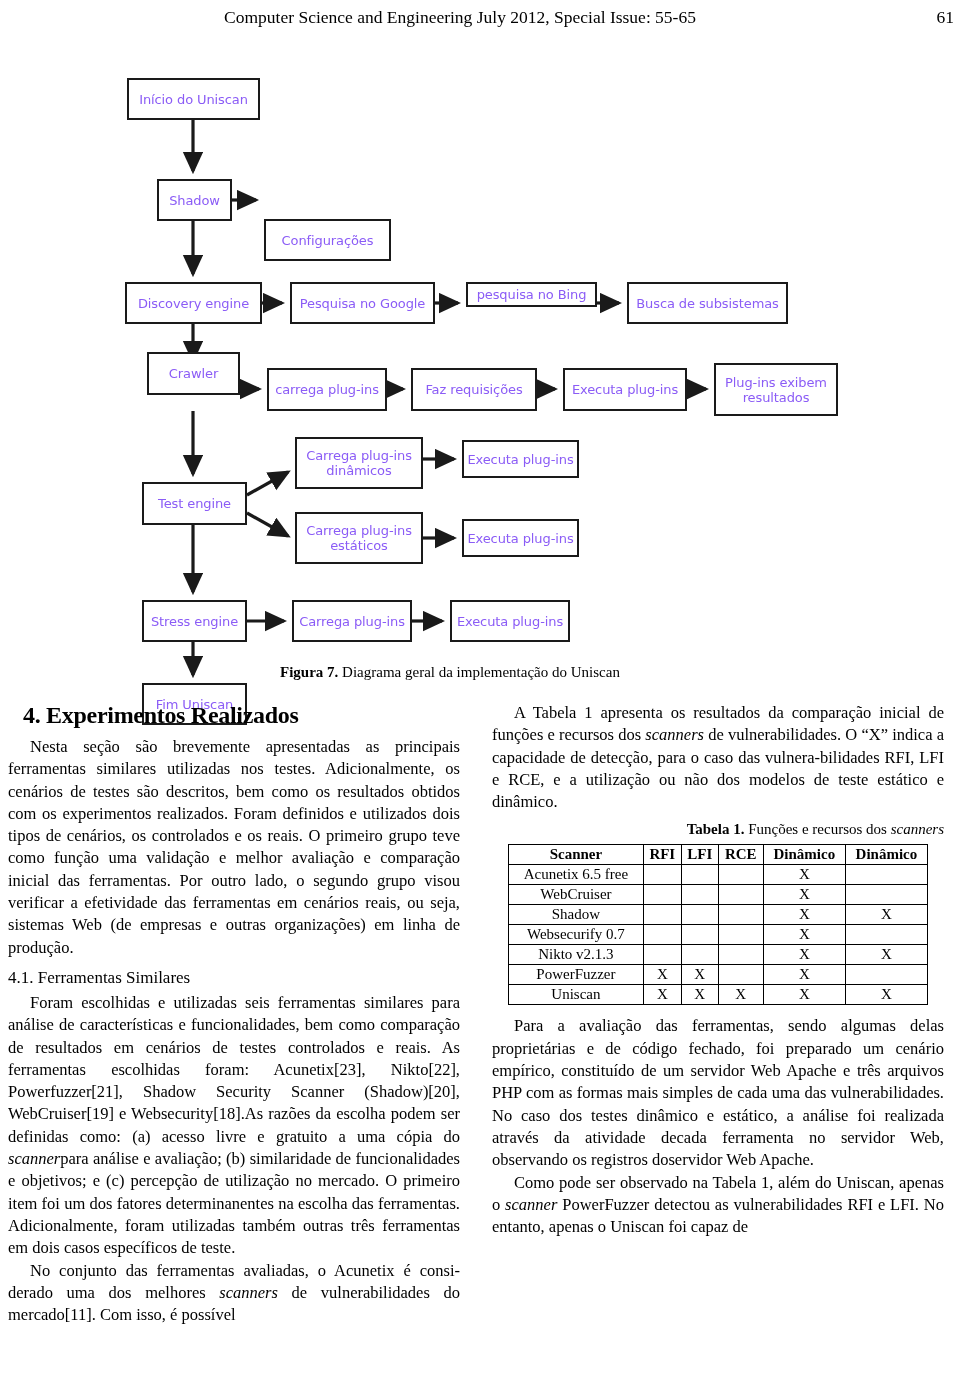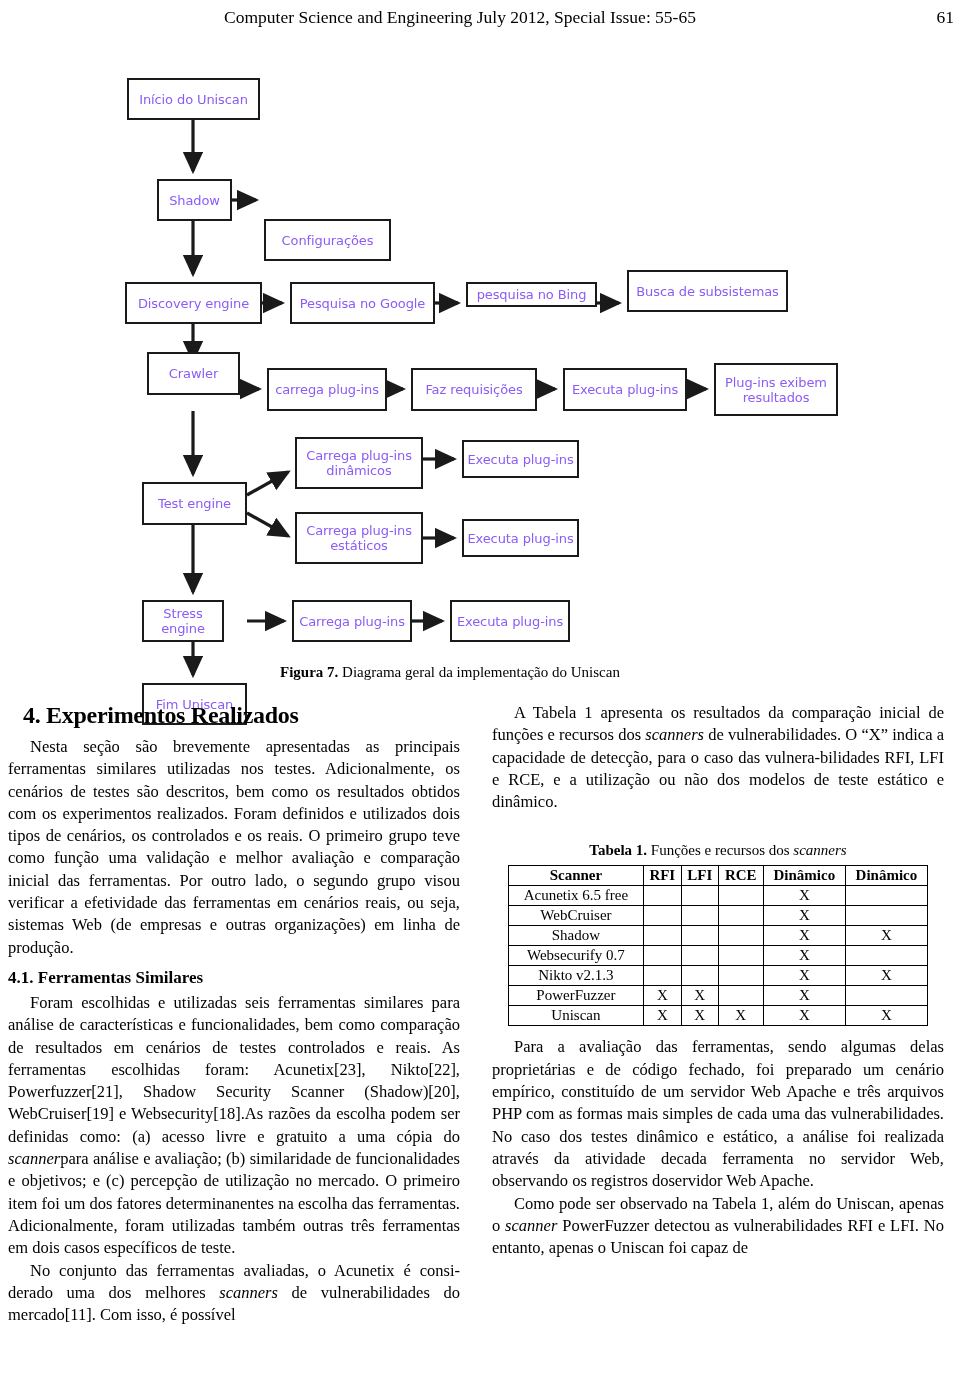--- a/index.html
+++ b/index.html
@@ -98,36 +98,36 @@
   h2.sec {
     font-size: 24px;
     font-weight: bold;
     margin: 0 0 6px 15px;
     line-height: 30px;
     text-align: left;
     letter-spacing: -0.3px;
   }
   h3.subsec {
     font-size: 17px;
-    font-weight: bold;
+    font-weight: normal;
     margin: 8px 0 3px 0;
     line-height: 22px;
     text-align: left;
   }
   p.body {
     margin: 0;
     text-indent: 22px;
   }
   p.body.cont { text-indent: 0; }
   .it { font-style: italic; }
 
   
   .tbl-caption {
-    margin: 28px 0 5px 0;
-    text-align: center;
+    margin: 7px 0 5px 0;
+    text-align: right;
     font-size: 15px;
     line-height: 19px;
     text-indent: 0;
   }
   .tbl-caption b { font-weight: bold; }
   table.scanners {
     border-collapse: collapse;
     margin: 0 auto 10px auto;
     width: 420px;
     font-size: 15px;
@@ -201,35 +201,35 @@
 
         <line x1="193" y1="584" x2="193" y2="617"></line>
       </g>
     </svg>
   <div class="node" style="left: 127px; top: 20px; width: 133px; height: 42px;">Início do Uniscan</div>
       <div class="node" style="left: 157px; top: 121px; width: 75px; height: 42px;">Shadow</div>
       <div class="node" style="left: 264px; top: 121px; width: 127px; height: 42px; margin-top: 40px;">Configurações</div>
       <div class="node" style="left: 125px; top: 224px; width: 137px; height: 42px;">Discovery engine</div>
       <div class="node" style="left: 290px; top: 224px; width: 145px; height: 42px;">Pesquisa no Google</div>
       <div class="node" style="left: 466px; top: 224px; width: 131px; height: 25px;">pesquisa no Bing</div>
-      <div class="node" style="left: 627px; top: 212px; width: 161px; height: 42px;">Busca de subsistemas</div>
+      <div class="node" style="left: 627px; top: 224px; width: 161px; height: 42px;">Busca de subsistemas</div>
       <div class="node" style="left: 147px; top: 294px; width: 93px; height: 43px;">Crawler</div>
       <div class="node" style="left: 267px; top: 310px; width: 120px; height: 43px;">carrega plug-ins</div>
       <div class="node" style="left: 411px; top: 310px; width: 126px; height: 43px;">Faz requisições</div>
       <div class="node" style="left: 563px; top: 310px; width: 124px; height: 43px;">Executa plug-ins</div>
       <div class="node" style="left: 714px; top: 305px; width: 124px; height: 53px;">Plug-ins exibem
 resultados</div>
       <div class="node" style="left: 295px; top: 379px; width: 128px; height: 52px;">Carrega plug-ins
 dinâmicos</div>
       <div class="node" style="left: 462px; top: 382px; width: 117px; height: 38px;">Executa plug-ins</div>
       <div class="node" style="left: 142px; top: 424px; width: 105px; height: 43px;">Test engine</div>
       <div class="node" style="left: 295px; top: 454px; width: 128px; height: 52px;">Carrega plug-ins
 estáticos</div>
       <div class="node" style="left: 462px; top: 461px; width: 117px; height: 38px;">Executa plug-ins</div>
-      <div class="node" style="left: 142px; top: 542px; width: 82px; height: 42px;">Stress engine</div>
+      <div class="node" style="left: 142px; top: 542px; width: 105px; height: 42px;">Stress engine</div>
       <div class="node" style="left: 292px; top: 542px; width: 120px; height: 42px;">Carrega plug-ins</div>
       <div class="node" style="left: 450px; top: 542px; width: 120px; height: 42px;">Executa plug-ins</div>
       <div class="node" style="left: 142px; top: 625px; width: 105px; height: 42px;">Fim Uniscan</div>
     </div>
   <div class="fig-caption">
     <b>Figura 7.</b>
     <span>Diagrama geral da implementação do Uniscan</span>
   </div>
 </div>
 

